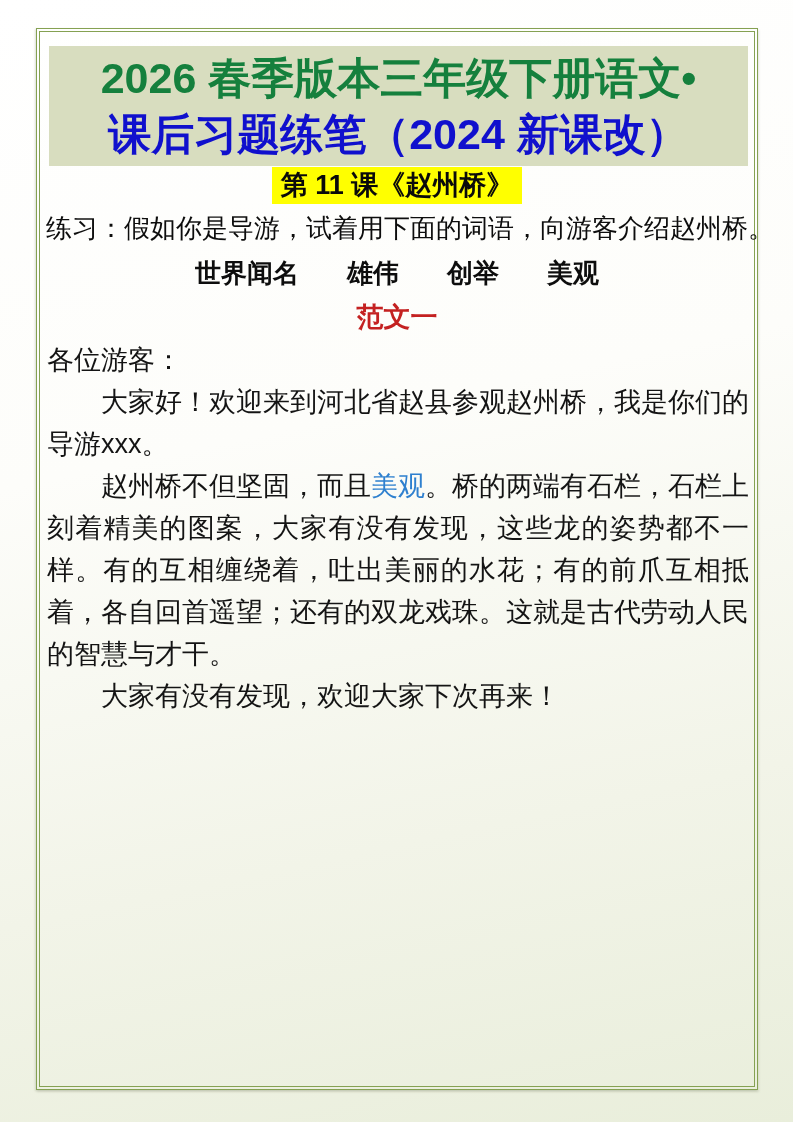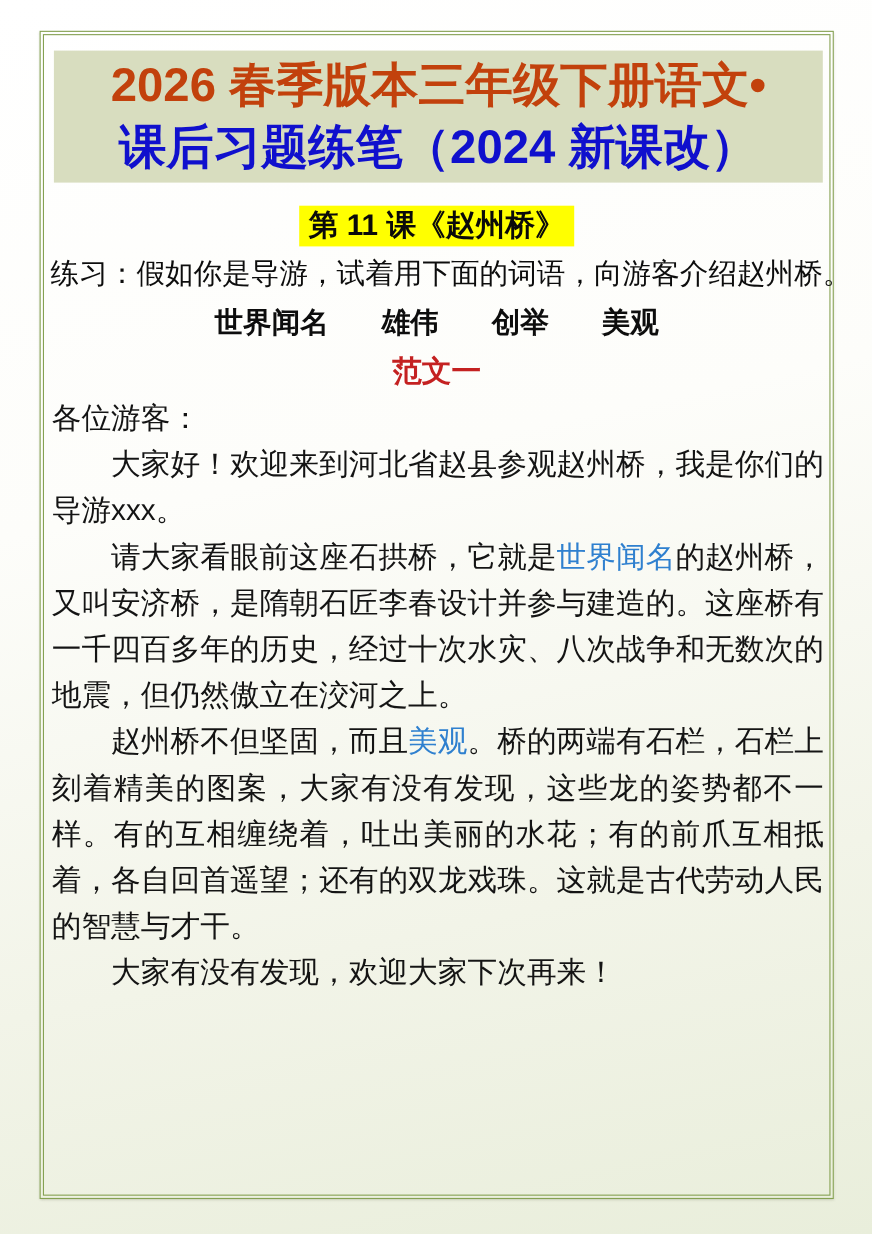--- a/index.html
+++ b/index.html
@@ -24,24 +24,24 @@
     box-shadow:-1px 1px 2px rgba(120,130,100,0.25),1px 2px 2px rgba(120,130,100,0.18);
     background:transparent;
   }
   .title-banner{
     margin:14px 6px 0 9px;height:120px;
     background:var(--band-green);
     display:flex;flex-direction:column;align-items:center;justify-content:center;
   }
   .title-line{
     font-size:43px;font-weight:900;line-height:56px;letter-spacing:0px;
-    color:#c2410c;white-space:nowrap;
+    color:#15803d;white-space:nowrap;
   }
   .title-line.blue{color:var(--title-blue);}
-  .lesson-row{text-align:center;margin-top:21px;}
+  .lesson-row{text-align:center;margin-top:1px;}
   .lesson-highlight{
     display:inline-block;background:var(--highlight-yellow);
     font-size:27px;font-weight:700;color:#0a0a0a;padding:3px 9px;line-height:31px;
   }
   .exercise-prompt{
     margin:6px 2px 0 6px;font-size:26px;font-weight:400;color:#0d0d0d;line-height:36px;
     white-space:nowrap;
   }
   .word-bank{
     margin-top:9px;display:flex;justify-content:center;gap:48px;
@@ -80,17 +80,16 @@
       <span>雄伟</span>
       <span>创举</span>
       <span>美观</span>
     </div>
 
   <div class="section-heading">范文一</div>
 
   <div class="essay-body" id="essay-body">
       <p class="para"><span>各位游客：</span></p>
       <p class="para indent"><span>大家好！欢迎来到河北省赵县参观赵州桥，我是你们的导游xxx。</span></p>
-      <p class="para indent"><span>请大家看眼前这座石拱桥，它就是</span><span class="kw">世界闻名</span><span>的赵州桥，又叫安济桥，是隋朝石匠李春设计并参与建造的。这座桥有一千四百多年的历史，经过十次水灾、八次战争和无数次的地震，但仍然傲立在洨河之上。</span></p>
       <p class="para indent"><span>赵州桥不但坚固，而且</span><span class="kw">美观</span><span>。桥的两端有石栏，石栏上刻着精美的图案，大家有没有发现，这些龙的姿势都不一样。有的互相缠绕着，吐出美丽的水花；有的前爪互相抵着，各自回首遥望；还有的双龙戏珠。这就是古代劳动人民的智慧与才干。</span></p>
       <p class="para indent"><span>大家有没有发现，欢迎大家下次再来！</span></p>
     </div>
 </div>
 
 </body></html>

